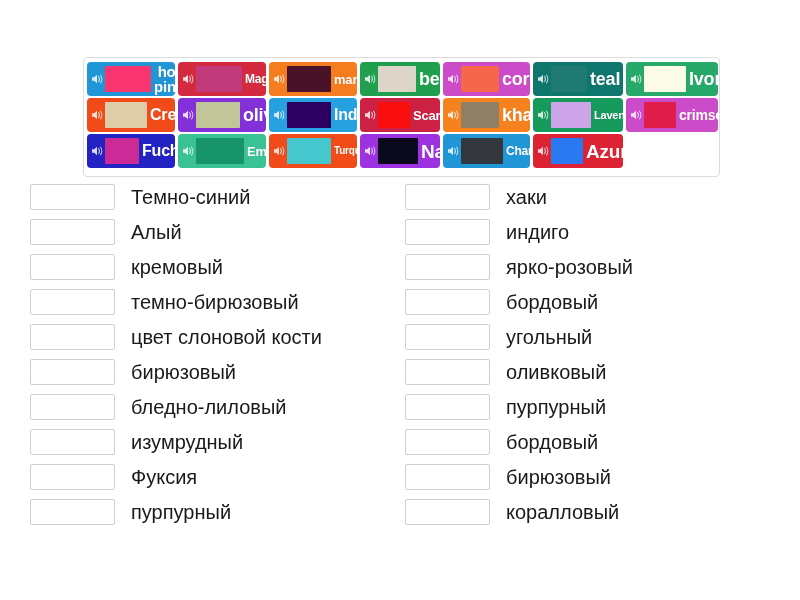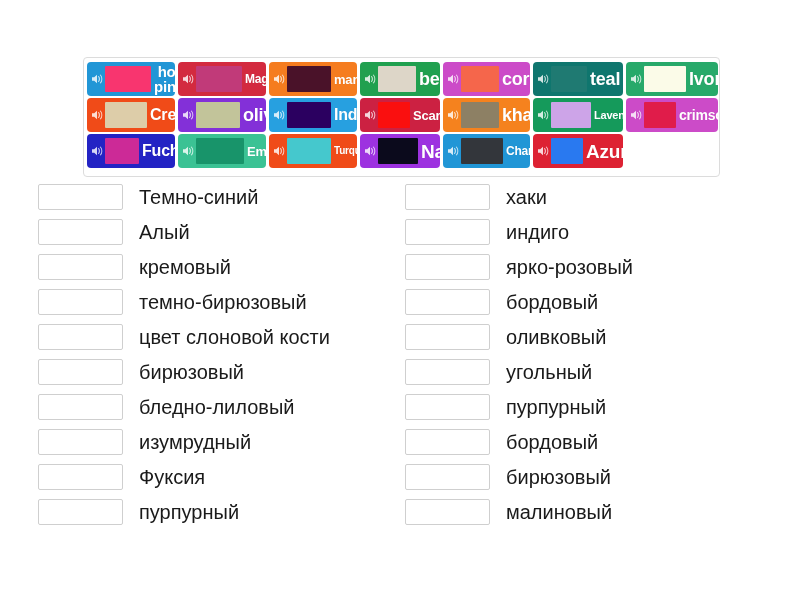--- a/index.html
+++ b/index.html
@@ -79,21 +79,21 @@
     white-space: normal;
     letter-spacing: -0.2px;
     text-shadow: 0 0 1px rgba(0,0,0,0.12);
   }
 
   
   .answer-col {
     position: absolute;
     top: 184px;
   }
-  #left-column  { left: 38px; width: 370px; }
+  #left-column  { left: 30px; width: 370px; }
   #right-column { left: 405px; width: 370px; }
 
   .answer-row {
     display: flex;
     flex-direction: row;
     align-items: center;
     height: 26px;
     margin-bottom: 9px;
   }
   .drop-box {
@@ -400,35 +400,35 @@
     <div class="answer-row">
       <div class="drop-box"></div>
       <div class="answer-text">ярко-розовый</div>
     </div>
     <div class="answer-row">
       <div class="drop-box"></div>
       <div class="answer-text">бордовый</div>
     </div>
     <div class="answer-row">
       <div class="drop-box"></div>
+      <div class="answer-text">угольный</div>
+    </div>
+    <div class="answer-row">
+      <div class="drop-box"></div>
       <div class="answer-text">оливковый</div>
     </div>
     <div class="answer-row">
       <div class="drop-box"></div>
-      <div class="answer-text">угольный</div>
-    </div>
-    <div class="answer-row">
-      <div class="drop-box"></div>
       <div class="answer-text">пурпурный</div>
     </div>
     <div class="answer-row">
       <div class="drop-box"></div>
       <div class="answer-text">бордовый</div>
     </div>
     <div class="answer-row">
       <div class="drop-box"></div>
       <div class="answer-text">бирюзовый</div>
     </div>
     <div class="answer-row">
       <div class="drop-box"></div>
-      <div class="answer-text">малиновый</div>
+      <div class="answer-text">коралловый</div>
     </div>
   </div>
 
 </body></html>

